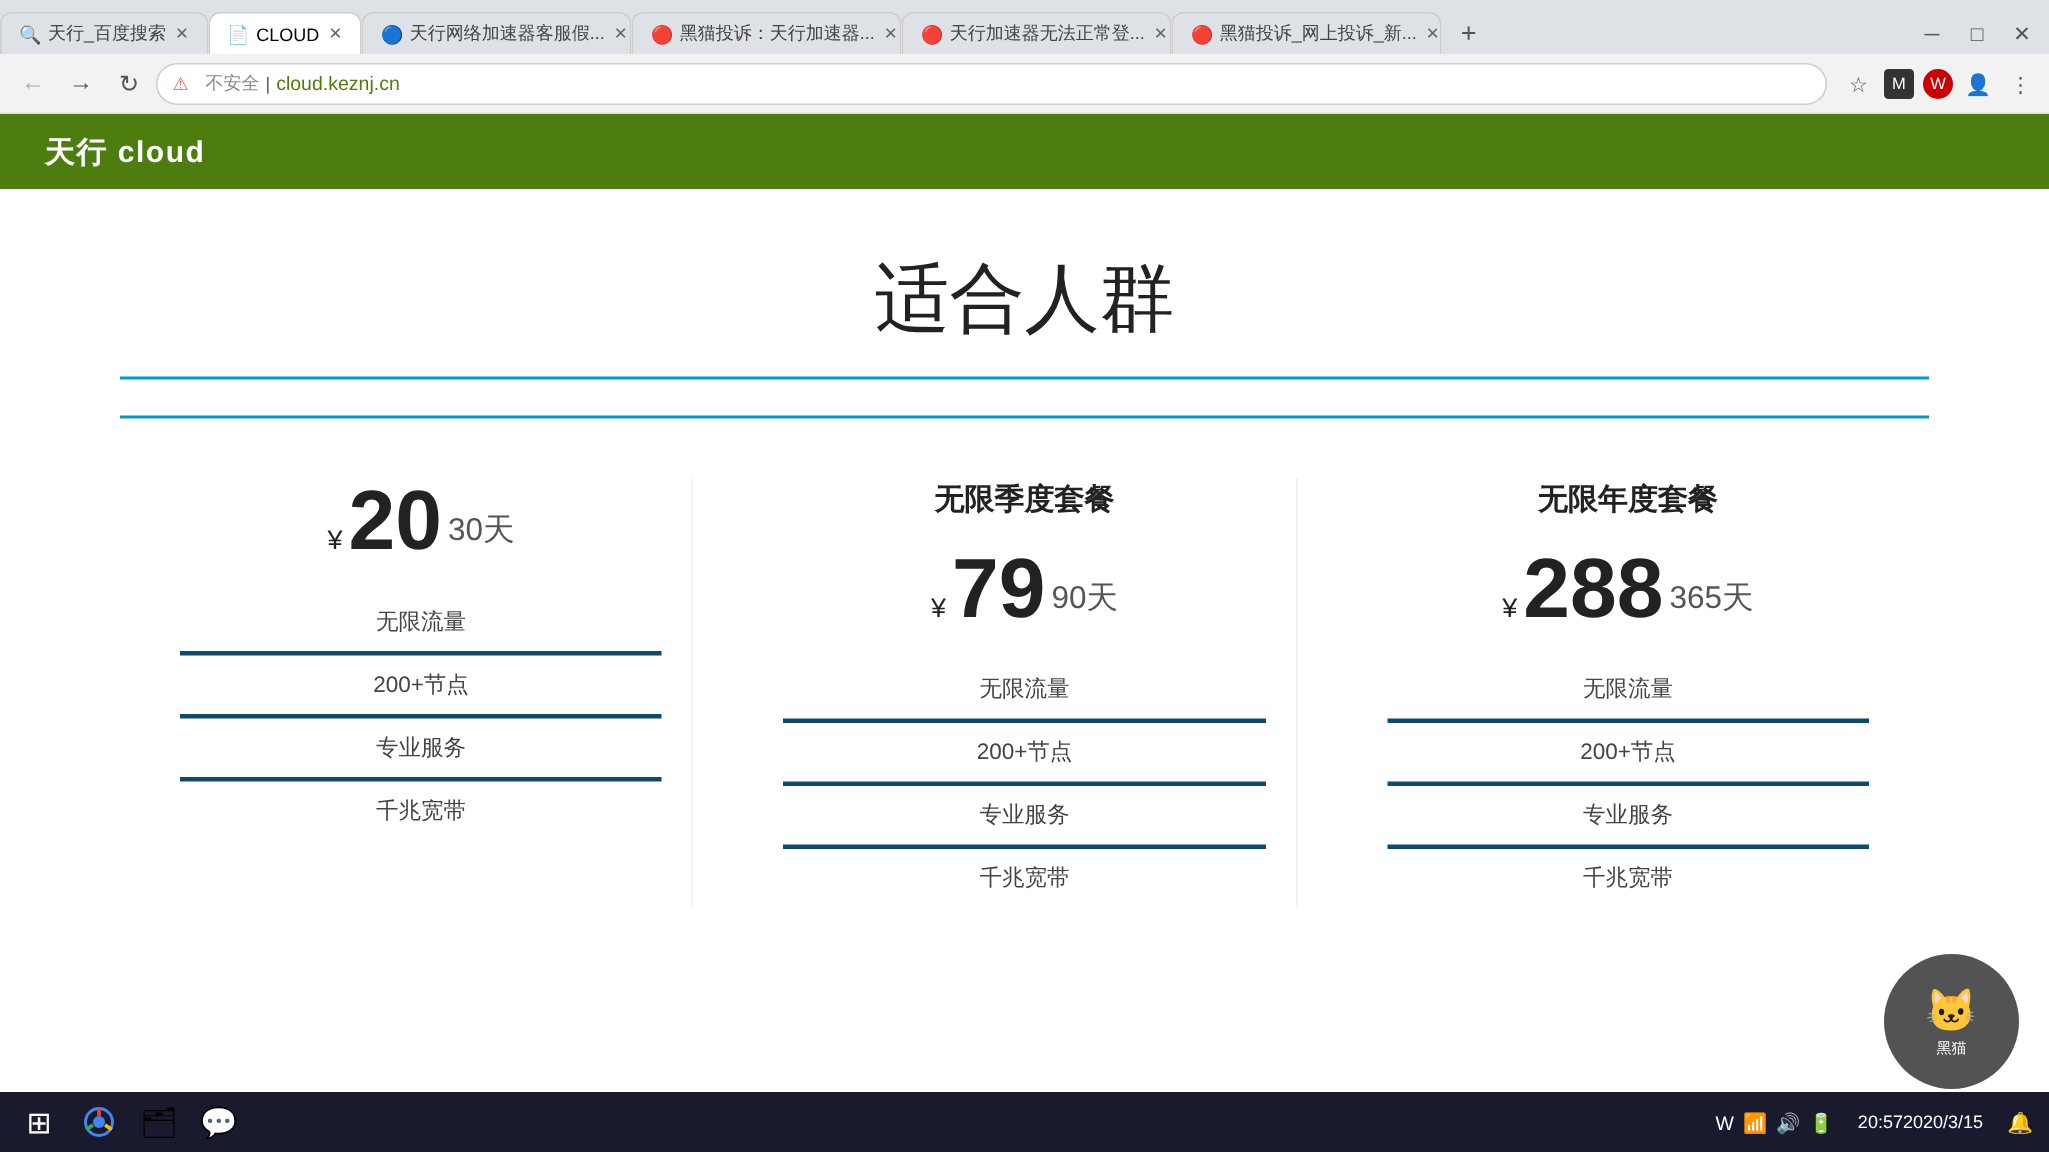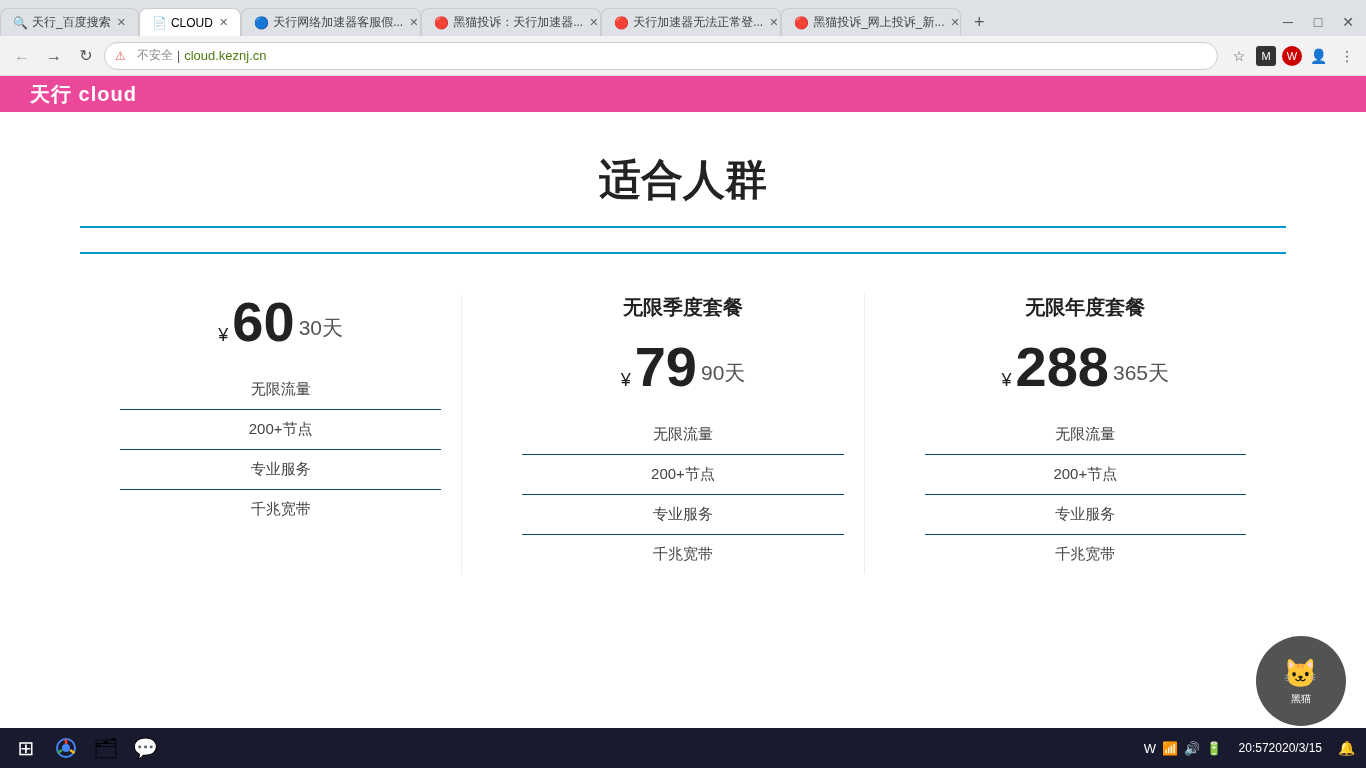--- a/index.html
+++ b/index.html
@@ -117,42 +117,42 @@
       align-items: center;
       justify-content: center;
       font-size: 14px;
       cursor: pointer;
       color: #555;
       border-radius: 50%;
     }
 
     
     .page-header {
-      background: #ec4899;
-      height: 36px;
+      background: #4d7c0f;
+      height: 50px;
       display: flex;
       align-items: center;
       padding: 0 30px;
     }
     .page-header-logo {
       color: #fff;
       font-size: 20px;
       font-weight: bold;
       letter-spacing: 1px;
     }
 
     .page-body {
       background: #fff;
       padding: 40px 80px;
     }
 
     .section-title {
       text-align: center;
-      font-size: 42px;
-      font-weight: bold;
+      font-size: 50px;
+      font-weight: normal;
       color: #222;
       margin-bottom: 18px;
     }
 
     .divider-blue {
       width: 100%;
       height: 2px;
       background: #0099cc;
       margin-bottom: 24px;
     }
@@ -220,21 +220,21 @@
       color: #555;
       margin-left: 4px;
       align-self: flex-end;
       margin-bottom: 8px;
     }
 
     .plan-feature {
       font-size: 15px;
       color: #444;
       padding: 10px 0;
-      border-bottom: 1px solid #0c4a6e;
+      border-bottom: 3px solid #0c4a6e;
     }
     .plan-feature:last-child {
       border-bottom: none;
     }
 
     
     .taskbar {
       position: fixed;
       bottom: 0;
       left: 0;
@@ -400,21 +400,21 @@
 
     <h1 class="section-title">适合人群</h1>
     <div class="divider-blue"></div>
     <div class="divider-blue-bottom"></div>
 
     <div class="plans-container">
 
       <div class="plan-card">
         <div class="plan-price-row">
           <span class="plan-currency">¥</span>
-          <span class="plan-amount">60</span>
+          <span class="plan-amount">20</span>
           <span class="plan-days">30天</span>
         </div>
         <div class="plan-feature">无限流量</div>
         <div class="plan-feature">200+节点</div>
         <div class="plan-feature">专业服务</div>
         <div class="plan-feature">千兆宽带</div>
       </div>
 
       <div class="plan-card">
         <div class="plan-name">无限季度套餐</div>

